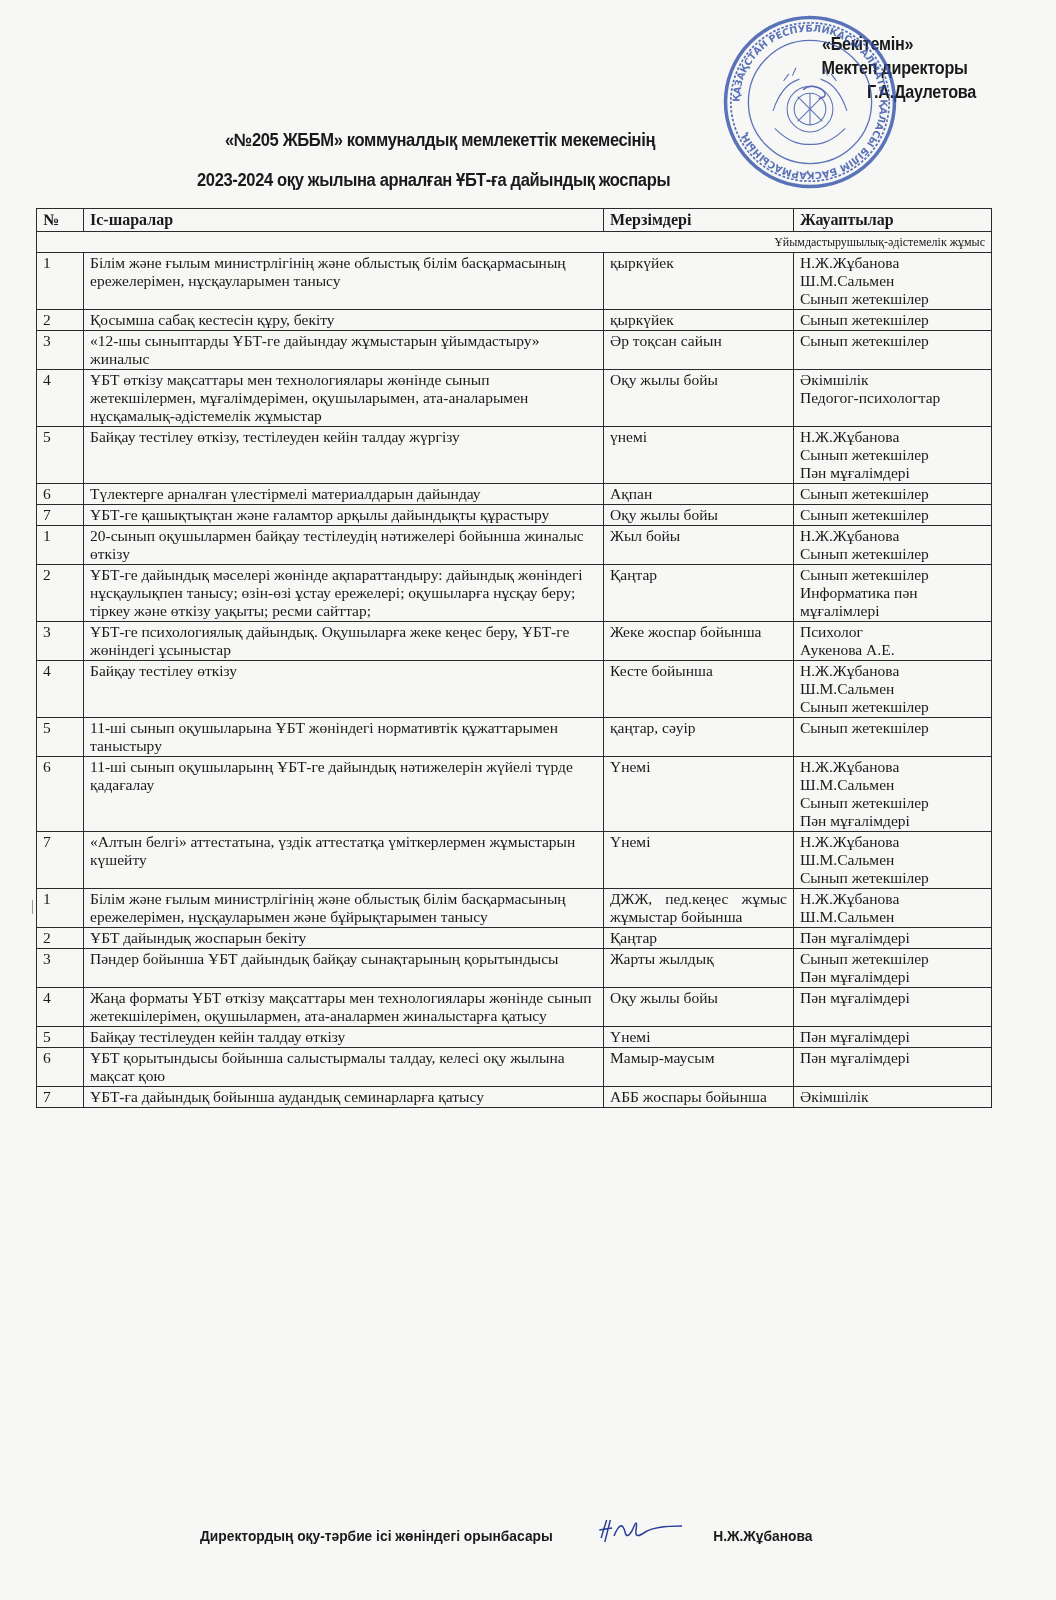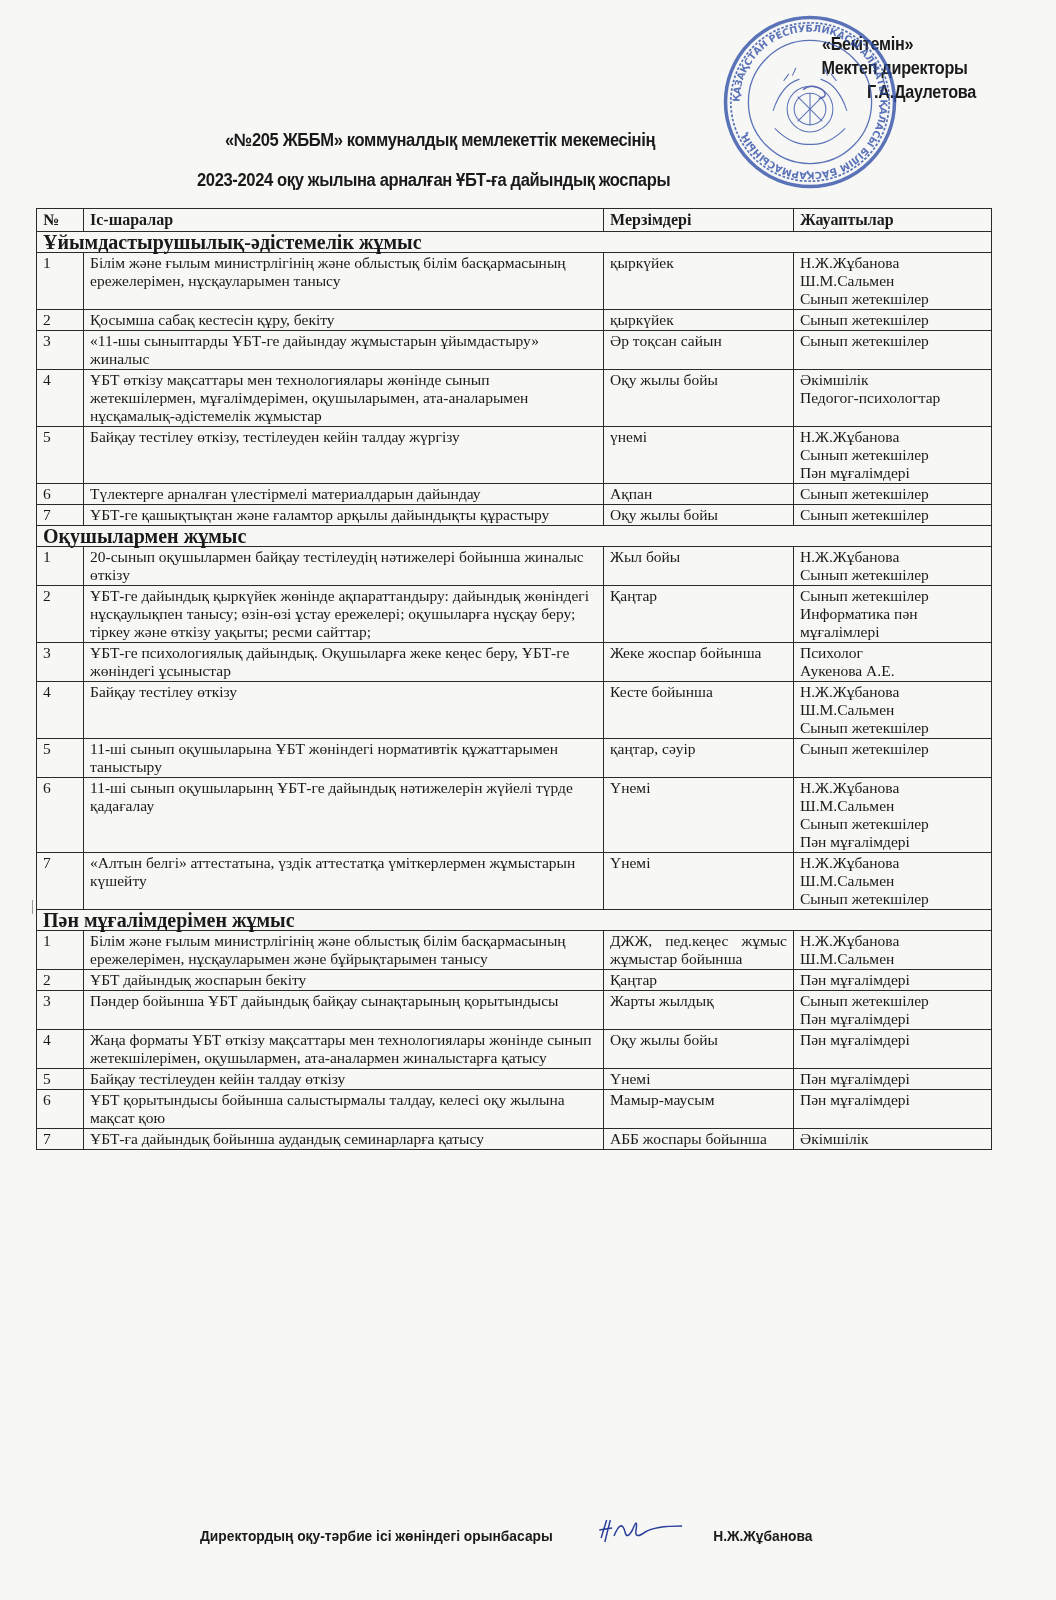--- a/index.html
+++ b/index.html
@@ -62,21 +62,21 @@
     }
     table.plan th { font-weight: bold; font-size: 16px; padding-top: 2px; padding-bottom: 2px; }
     col.c-num { width: 47px; }
     col.c-act { width: 520px; }
     col.c-term { width: 190px; }
     col.c-resp { width: 198px; }
     td.num { text-align: left; padding-left: 6px; }
     td.act { text-align: justify; text-align-last: left; margin-left: 48px; }
     td.term.justify { text-align: justify; text-align-last: left; margin-left: 35px; }
     tr.section td {
-      font-weight: bold; text-align: left; font-size: 20px;
+      font-weight: normal; text-align: right; font-size: 12px;
       padding-top: 1px; padding-bottom: 1px;
     }
     .line { display: block; }
 
     
     .footer {
       position: absolute; top: 1522px; left: 200px;
       font-family: "Liberation Sans", sans-serif;
       font-weight: bold; font-size: 15px; white-space: nowrap;
       transform: scaleX(0.92); transform-origin: left top;
@@ -154,21 +154,21 @@
         <tr>
           <td class="num">2</td>
           <td class="act">Қосымша сабақ кестесін құру, бекіту</td>
           <td class="term">қыркүйек</td>
           <td class="resp">
             <span class="line">Сынып жетекшілер</span>
           </td>
         </tr>
         <tr>
           <td class="num">3</td>
-          <td class="act">«11-шы сыныптарды ҰБТ-ге дайындау жұмыстарын ұйымдастыру» жиналыс</td>
+          <td class="act">«12-шы сыныптарды ҰБТ-ге дайындау жұмыстарын ұйымдастыру» жиналыс</td>
           <td class="term">Әр тоқсан сайын</td>
           <td class="resp">
             <span class="line">Сынып жетекшілер</span>
           </td>
         </tr>
         <tr>
           <td class="num">4</td>
           <td class="act">ҰБТ өткізу мақсаттары мен технологиялары жөнінде сынып жетекшілермен, мұғалімдерімен, оқушыларымен, ата-аналарымен нұсқамалық-әдістемелік жұмыстар</td>
           <td class="term">Оқу жылы бойы</td>
           <td class="resp">
@@ -195,35 +195,32 @@
           </td>
         </tr>
         <tr>
           <td class="num">7</td>
           <td class="act">ҰБТ-ге қашықтықтан және ғаламтор арқылы дайындықты құрастыру</td>
           <td class="term">Оқу жылы бойы</td>
           <td class="resp">
             <span class="line">Сынып жетекшілер</span>
           </td>
         </tr>
-        <tr class="section">
-          <td colspan="4">Оқушылармен жұмыс</td>
-        </tr>
         <tr>
           <td class="num">1</td>
           <td class="act">20-сынып оқушылармен байқау тестілеудің нәтижелері бойынша жиналыс өткізу</td>
           <td class="term">Жыл бойы</td>
           <td class="resp">
             <span class="line">Н.Ж.Жұбанова</span>
             <span class="line">Сынып жетекшілер</span>
           </td>
         </tr>
         <tr>
           <td class="num">2</td>
-          <td class="act">ҰБТ-ге дайындық қыркүйек жөнінде ақпараттандыру: дайындық жөніндегі нұсқаулықпен танысу; өзін-өзі ұстау ережелері; оқушыларға нұсқау беру; тіркеу және өткізу уақыты; ресми сайттар;</td>
+          <td class="act">ҰБТ-ге дайындық мәселері жөнінде ақпараттандыру: дайындық жөніндегі нұсқаулықпен танысу; өзін-өзі ұстау ережелері; оқушыларға нұсқау беру; тіркеу және өткізу уақыты; ресми сайттар;</td>
           <td class="term">Қаңтар</td>
           <td class="resp">
             <span class="line">Сынып жетекшілер</span>
             <span class="line">Информатика пән мұғалімлері</span>
           </td>
         </tr>
         <tr>
           <td class="num">3</td>
           <td class="act">ҰБТ-ге психологиялық дайындық. Оқушыларға жеке кеңес беру, ҰБТ-ге жөніндегі ұсыныстар</td>
           <td class="term justify">Жеке жоспар бойынша</td>
@@ -263,23 +260,20 @@
         </tr>
         <tr>
           <td class="num">7</td>
           <td class="act">«Алтын белгі» аттестатына, үздік аттестатқа үміткерлермен жұмыстарын күшейту</td>
           <td class="term">Үнемі</td>
           <td class="resp">
             <span class="line">Н.Ж.Жұбанова</span>
             <span class="line">Ш.М.Сальмен</span>
             <span class="line">Сынып жетекшілер</span>
           </td>
-        </tr>
-        <tr class="section">
-          <td colspan="4">Пән мұғалімдерімен жұмыс</td>
         </tr>
         <tr>
           <td class="num">1</td>
           <td class="act">Білім және ғылым министрлігінің және облыстық білім басқармасының ережелерімен, нұсқауларымен және бұйрықтарымен танысу</td>
           <td class="term justify">ДЖЖ, пед.кеңес жұмыс жұмыстар бойынша</td>
           <td class="resp">
             <span class="line">Н.Ж.Жұбанова</span>
             <span class="line">Ш.М.Сальмен</span>
           </td>
         </tr>

